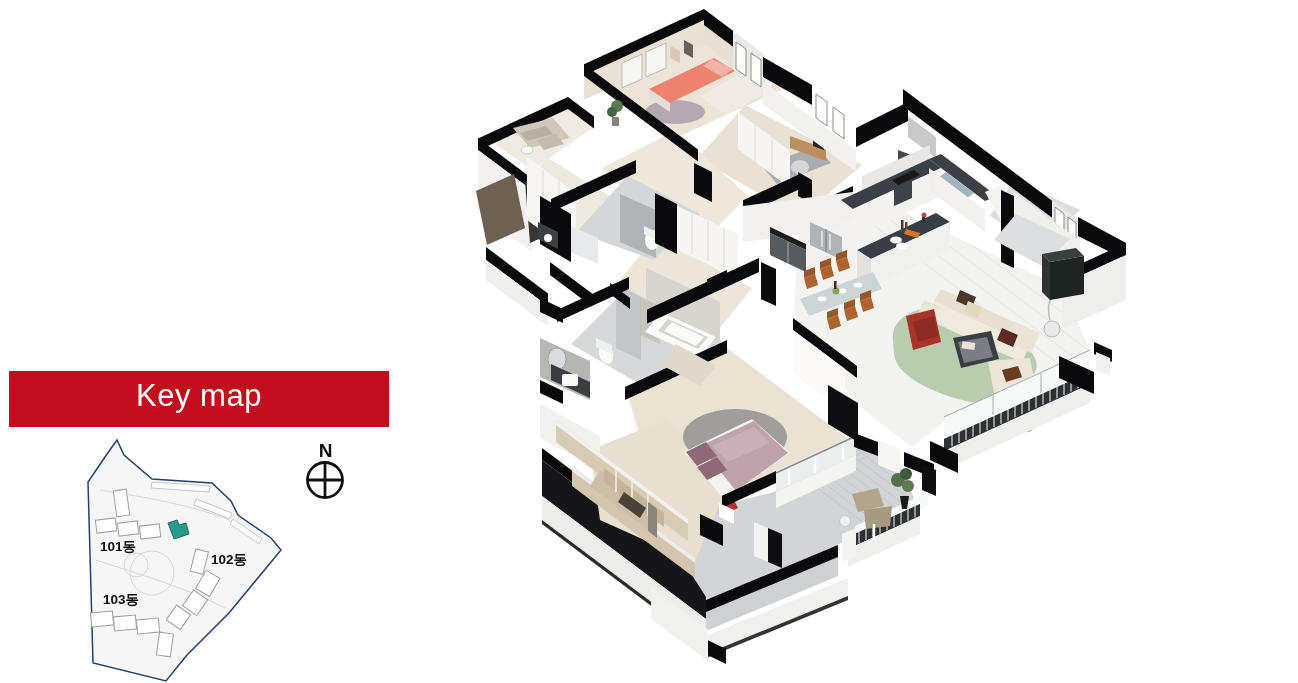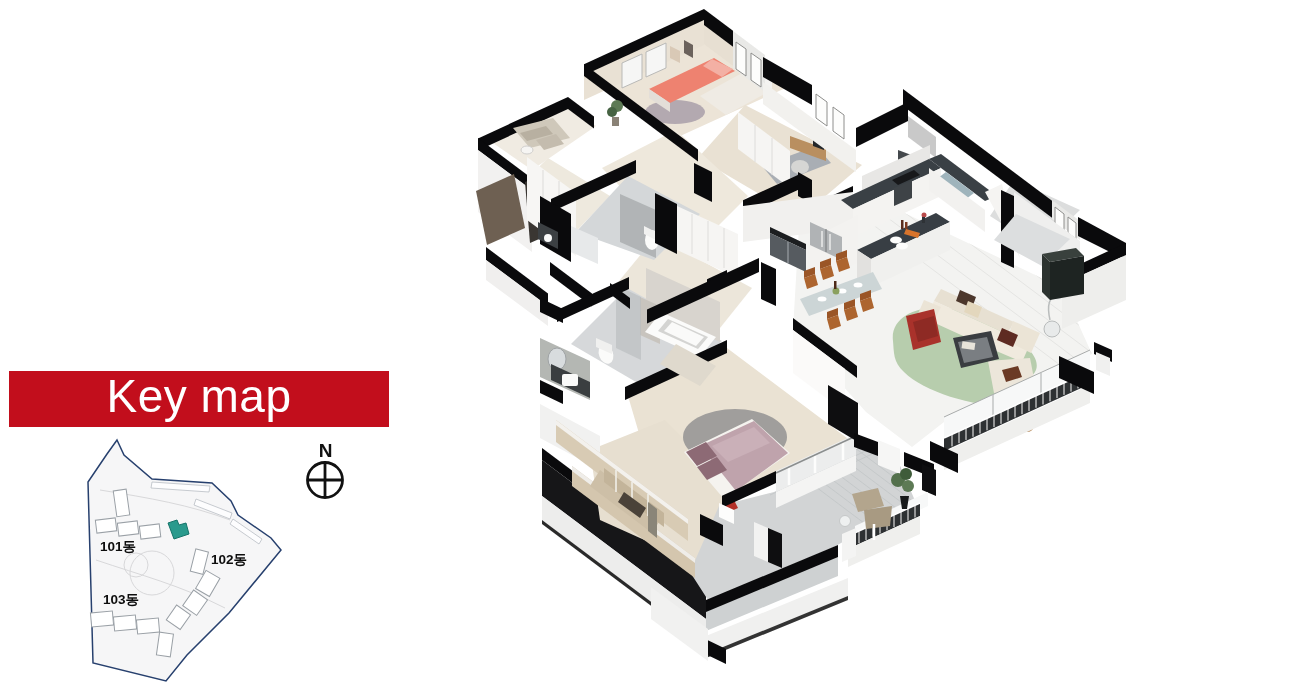--- a/index.html
+++ b/index.html
@@ -1,16 +1,16 @@
 <!DOCTYPE html>
 <html><head><meta charset="utf-8"><style>
 html,body{margin:0;padding:0;background:#ffffff;width:1298px;height:683px;overflow:hidden;}
 *{font-family:"Liberation Sans", sans-serif;}
 .banner{position:absolute;left:9px;top:371px;width:380px;height:56px;background:#c20e1c;color:#fff;
- text-align:center;font-size:46px;letter-spacing:0.5px;line-height:50px;}
+ text-align:center;font-size:31px;letter-spacing:0.5px;line-height:50px;}
 </style></head>
 <body>
 
 <div class="banner">Key map</div>
 <svg width="1298" height="683" viewBox="0 0 1298 683" style="position:absolute;left:0;top:0">
 
 <text x="325.5" y="457" font-size="19" font-weight="bold" text-anchor="middle" fill="#111">N</text>
 
 <circle cx="325" cy="480" r="17.5" fill="none" stroke="#111" stroke-width="2.8"></circle>
 <line x1="325" y1="462.5" x2="325" y2="497.5" stroke="#111" stroke-width="2.8"></line>

